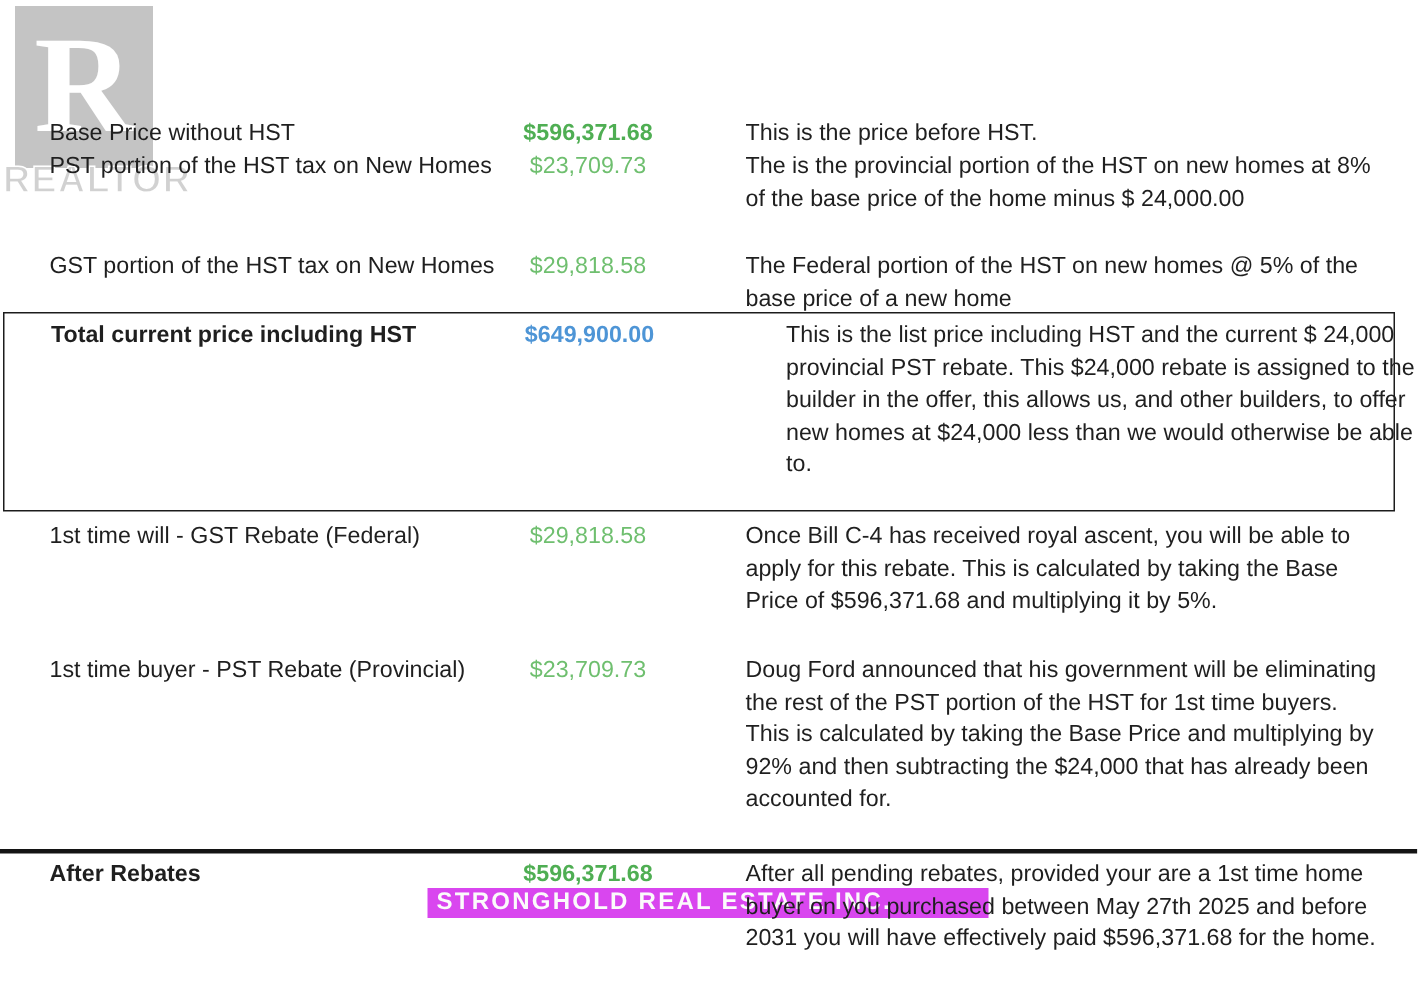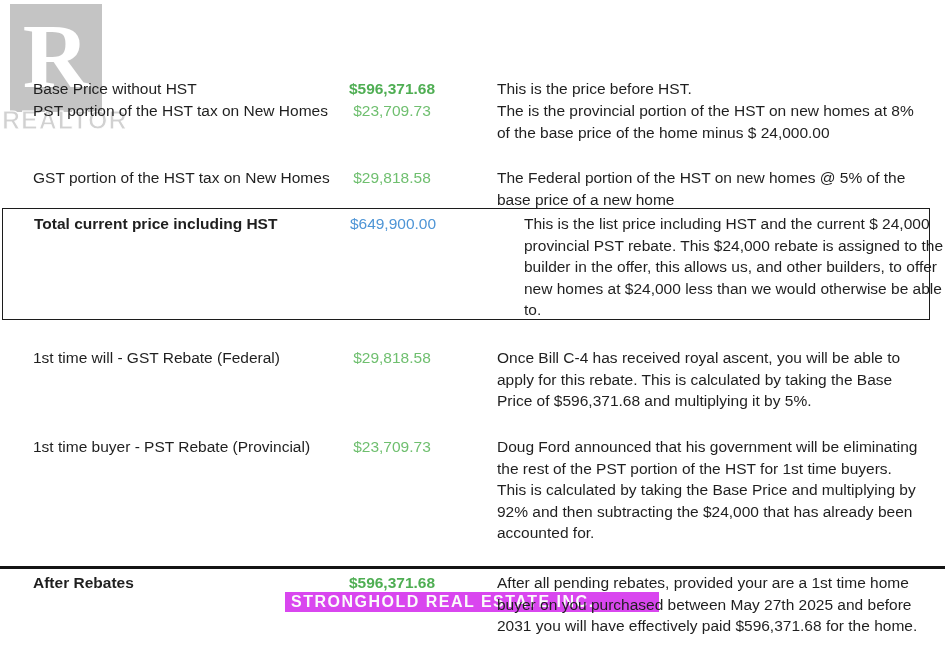--- a/index.html
+++ b/index.html
@@ -65,31 +65,31 @@
   
   .row { position: absolute; left: 0; width: 945px; z-index: 1; font-size: 15.5px; line-height: 21.5px; }
   .cell { position: absolute; }
   .label  { left: 12px;  width: 345px; margin-left: 21px; }
   .amount { left: 300px; width: 184px; text-align: center; }
   .desc   { left: 497px; width: 426px; }
 
   .bold { font-weight: bold; }
   .green      { color: var(--green-regular); }
   .green-bold { color: var(--green-bold); font-weight: bold; }
-  .blue-bold  { color: var(--blue-bold); font-weight: normal; }
+  .blue-bold  { color: var(--blue-bold); font-weight: bold; }
 
   .row-1 { top: 78px; }
   .row-2 { top: 100px; }
   .row-3 { top: 167px; }
 
   .boxed-row {
     top: 208px;
     left: 2px;
     width: 928px;
-    height: 112px;
+    height: 133px;
     border: 1.6px solid #1c1c1c;
   }
   .boxed-row .label  { left: 10px; top: 4px; }
   .boxed-row .amount { left: 298px; top: 4px; }
   .boxed-row .desc   { left: 521px; top: 4px; }
 
   .row-5 { top: 347px; }
   .row-6 { top: 436px; }
 
   .total-rule {

